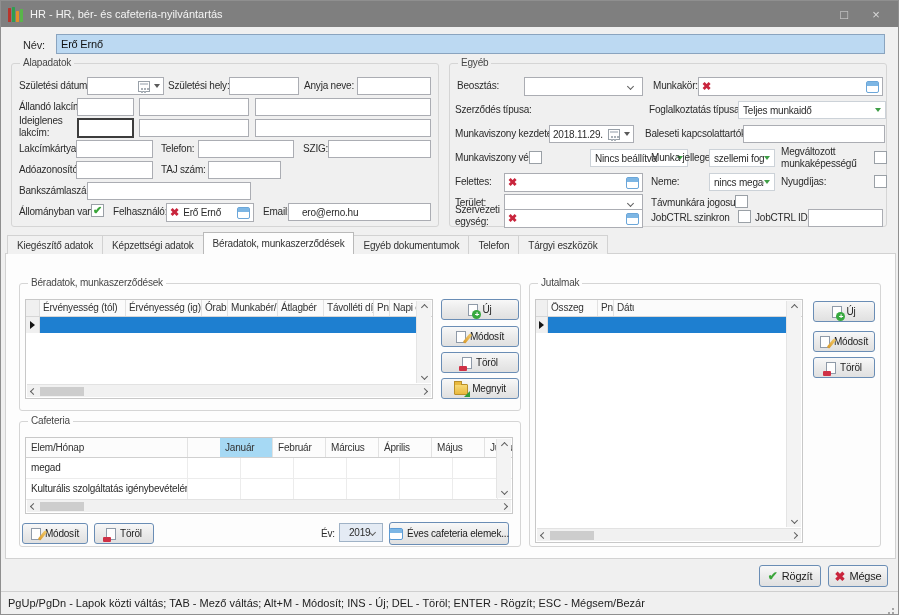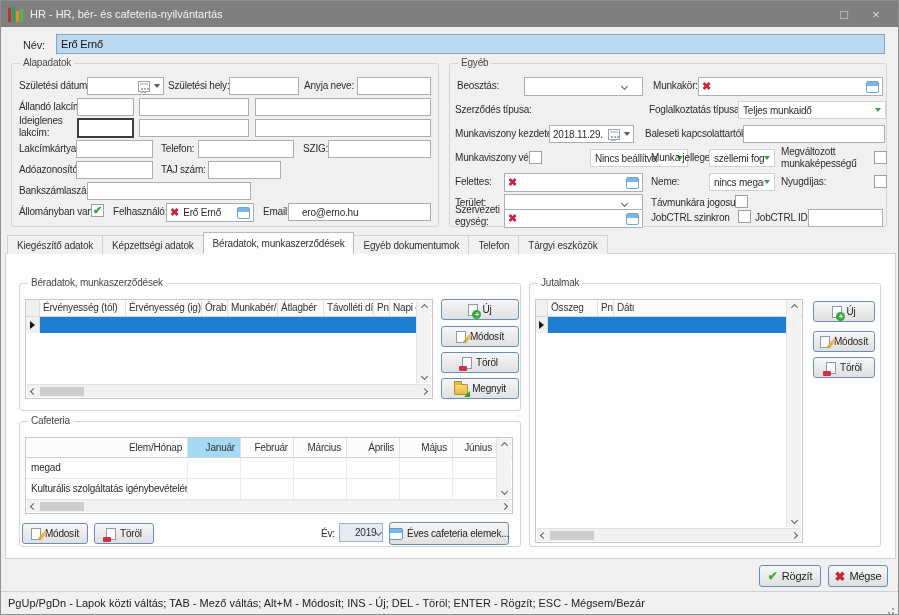--- a/index.html
+++ b/index.html
@@ -15,21 +15,21 @@
   .app-icon i:nth-child(3){height:11px;background:#e2902a;}
   .app-icon i:nth-child(4){height:13px;background:#59b54a;}
   .titletext{color:#f4f4f4;font-size:11px;letter-spacing:0;}
   .win-controls{margin-left:auto;display:flex;gap:2px;}
   .win-btn{width:30px;height:20px;display:flex;align-items:center;justify-content:center;color:#d9d9d9;font-size:13px;}
   
   .lbl{position:absolute;white-space:nowrap;color:#2b2b2b;}
   .lbl.wrap{white-space:normal;line-height:1.2;}
   .tb{position:absolute;height:18px;background:#fff;border:1px solid #abadb3;display:flex;align-items:center;padding:0 13px;}
   .tb.focus{border:2px solid #3c3c3c;height:20px;}
-  .combo{position:absolute;height:19px;background:#fff;border:1px solid #abadb3;display:flex;align-items:center;justify-content:space-between;padding:0 15px;}
+  .combo{position:absolute;height:19px;background:#fff;border:1px solid #abadb3;display:flex;align-items:center;justify-content:space-between;padding:0 9px;}
   .combo.gray{background:#e4ebf4;border-color:#9fb2c6;}
   .flat{position:absolute;height:18px;background:#fff;border:1px solid #ccd2d8;display:flex;align-items:center;justify-content:space-between;padding:0 4px;}
   .datec{position:absolute;height:18px;background:#fff;border:1px solid #abadb3;display:flex;align-items:center;gap:4px;padding:0 3px;}
   .datec .val{flex:1;}
   .tri-g{width:0;height:0;border-left:3.5px solid transparent;border-right:3.5px solid transparent;border-top:4.5px solid #3f9e46;flex:none;}
   .tri-d{width:0;height:0;border-left:3.5px solid transparent;border-right:3.5px solid transparent;border-top:4.5px solid #5a5a5a;flex:none;}
   .chv{display:inline-block;width:5px;height:5px;border-right:1.5px solid #5f5f5f;border-bottom:1.5px solid #5f5f5f;flex:none;}
   .chv.up{transform:rotate(-135deg);} .chv.down{transform:rotate(45deg);}
   .chv.left{transform:rotate(135deg);} .chv.right{transform:rotate(-45deg);}
   .cb{position:absolute;width:13px;height:13px;background:#fff;border:1px solid #9aa0a6;display:flex;align-items:center;justify-content:center;}
@@ -59,22 +59,22 @@
   .selcol{width:14px;background:#f0f0f0;border-right:1px solid #dcdcdc;flex:none;}
   .grow-sel{display:flex;height:16px;background:#1e7fd0;width:calc(100% - 15px);}
   .grow-sel .selcol{display:flex;align-items:center;justify-content:center;}
   .arrow-r{width:0;height:0;border-top:4px solid transparent;border-bottom:4px solid transparent;border-left:5px solid #141414;}
   .vtrack{position:absolute;top:1px;right:1px;bottom:15px;width:15px;background:#f3f3f3;border-left:1px solid #e4e4e4;display:flex;flex-direction:column;justify-content:space-between;align-items:center;padding:4px 0;}
   .hscroll{position:absolute;left:1px;right:1px;bottom:1px;height:13px;background:#f1f1f1;border-top:1px solid #e2e2e2;display:flex;align-items:center;padding:0 4px;}
   .hscroll .thumb{height:9px;width:44px;background:#cdcdcd;margin-left:4px;}
   .hscroll .sp{flex:1;}
   
   .chead{display:flex;height:20px;border-bottom:1px solid #d0d0d0;background:#fcfcfc;}
-  .chc{padding:4px 5px;border-right:1px solid #e2e2e2;white-space:nowrap;overflow:hidden;color:#333;flex:none;text-align:right;}
-  .chc.hl{background:#a6d9f4;}
+  .chc{padding:4px 5px;border-right:1px solid #e2e2e2;white-space:nowrap;overflow:hidden;color:#333;flex:none;}
+  .chc.hl{background:#a6d9f4;margin-left:32px;}
   .crow{display:flex;height:21px;border-bottom:1px solid #ececec;}
   .cc{padding:4px 5px;border-right:1px solid #ececec;white-space:nowrap;overflow:hidden;flex:none;}
   
   .btn{position:absolute;display:flex;align-items:center;justify-content:center;gap:4px;border:1px solid #6a8db5;border-radius:3px;
        background:linear-gradient(#f8f8f8,#ececec 45%,#e0e0e0);color:#1c1c1c;white-space:nowrap;}
   .i-doc{position:relative;width:10px;height:12px;background:#fefefe;border:1px solid #8f9aa8;flex:none;}
   .i-new:after{content:"+";position:absolute;right:-4px;bottom:-4px;width:9px;height:9px;border-radius:50%;background:#37a93f;color:#fff;font-size:8px;line-height:9px;font-weight:700;text-align:center;}
   .i-edit:after{content:"";position:absolute;right:-4px;bottom:-2px;width:3px;height:11px;background:linear-gradient(#f1c969,#d99b2d);transform:rotate(40deg);border-radius:1px;}
   .i-del:after{content:"";position:absolute;left:-4px;bottom:-3px;width:8px;height:5px;background:#cf3146;border-radius:1px;}
   .i-open{position:relative;width:14px;height:11px;background:linear-gradient(#f7d976,#e9b93e);border:1px solid #b98f2a;border-radius:1px;flex:none;margin-top:2px;}

